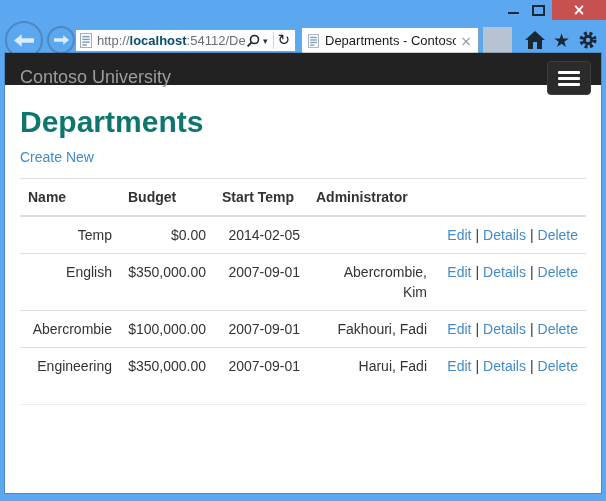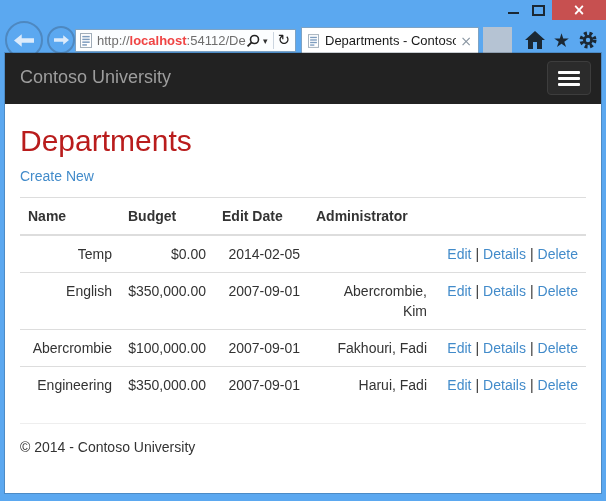--- a/index.html
+++ b/index.html
@@ -18,49 +18,49 @@
   .btn-max .rect { width:13px; height:11px; border:2px solid #1b2834; background:transparent; }
   .btn-close { left:552px; width:54px; background:#c75050; color:#fff; font-size:15px; font-weight:bold; }
 
   .nav-circle { position:absolute; border:2px solid #4e88c0; border-radius:50%; display:flex; align-items:center; justify-content:center; }
   .nav-back { left:5px; top:21px; width:38px; height:38px; }
   .nav-fwd  { left:47px; top:26px; width:28px; height:28px; }
 
   .addressbar { position:absolute; left:75px; top:29px; width:221px; height:23px;
     background:#fcfeff; border:1px solid #7ea3c4; display:flex; align-items:center; padding:0 4px; }
   .url { flex:1; margin-left:5px; font-size:13px; color:#6e6e6e; white-space:nowrap; overflow:hidden; }
-  .url .host { color:#ef4444; font-weight:bold; }
+  .url .host { color:#0c4a6e; font-weight:bold; }
   .glyph { font-family:"DejaVu Sans", sans-serif; }
   .caret { font-size:9px; color:#333; margin:0 3px; }
   .vsep { width:1px; height:17px; background:#ccd6e0; margin:0 3px; }
   .refresh { font-size:15px; color:#222; line-height:1; margin-right:1px; cursor:default; }
 
   .tab { position:absolute; left:301px; top:27px; width:178px; height:26px; background:#fff;
     border:1px solid #7ea3c4; border-bottom:none; display:flex; align-items:center; padding:0 6px; }
   .tab-title { flex:1; margin-left:6px; font-size:13px; color:#1a1a1a; white-space:nowrap; overflow:hidden; }
   .tab-close { font-size:14px; color:#8a96a2; margin-left:4px; cursor:default; }
 
   .newtab { position:absolute; left:483px; top:27px; width:29px; height:26px; background:#b5c3d3; }
 
   .chrome-icons { position:absolute; right:8px; top:27px; height:26px; display:flex; align-items:center; gap:8px; }
   .star { font-size:19px; color:#1b2834; line-height:1; cursor:default; }
 
   
   .viewport { position:absolute; left:5px; right:5px; top:53px; bottom:8px; background:#fff;
     outline:1px solid rgba(30,50,70,.25); overflow:hidden; }
 
-  .navbar { height:51px; background:#222; position:relative; }
+  .navbar { height:32px; background:#222; position:relative; }
   .brand { position:absolute; left:15px; top:0; line-height:49px; font-size:18px; color:#9d9d9d; text-decoration:none; }
   .nav-toggle { position:absolute; right:10px; top:8px; width:44px; height:34px; background:#2b2b2b;
     border:1px solid #3d3d3d; border-radius:4px; display:flex; flex-direction:column;
     align-items:center; justify-content:center; gap:3px; cursor:pointer; }
   .nav-toggle .bar { width:22px; height:3px; background:#fff; border-radius:1px; }
 
   .container { padding:0 15px; color:#333; font-size:14px; }
-  h2.page-title { font-size:30px; font-weight:400; margin:20px 0 10px; color:#b91c1c; }
+  h2.page-title { font-size:30px; font-weight:700; margin:20px 0 10px; color:#0f766e; }
   .create-p { margin:0 0 13px; }
   a.link { color:#428bca; text-decoration:none; cursor:pointer; }
 
   table.grid { width:100%; border-collapse:collapse; table-layout:fixed; margin-bottom:20px; border-top:1px solid #ddd; }
   .grid th, .grid td { padding:8px; text-align:left; font-size:14px; line-height:20px; vertical-align:top; }
   .grid thead th { border-bottom:2px solid #ddd; font-weight:bold; color:#333; }
   .grid tbody td { border-top:1px solid #ddd; color:#333;text-align:right; }
   .grid td.actions { white-space:nowrap; }
   .sep { color:#333; margin:0 4px; }
 
@@ -158,21 +158,21 @@
           <col style="width:100px">
             <col style="width:94px">
             <col style="width:94px">
             <col>
             <col style="width:151px">
         </colgroup>
         <thead>
           <tr>
             <th>Name</th>
             <th>Budget</th>
-            <th>Edit Date</th>
+            <th>Start Temp</th>
             <th>Administrator</th>
             <th></th>
           </tr>
         </thead>
         <tbody>
           <tr>
             <td>Temp</td>
             <td>$0.00</td>
             <td>2014-02-05</td>
             <td></td>
@@ -196,18 +196,15 @@
             <td>Engineering</td>
             <td>$350,000.00</td>
             <td>2007-09-01</td>
             <td>Harui, Fadi</td>
             <td class="actions"><a class="link">Edit</a><span class="sep">|</span><a class="link">Details</a><span class="sep">|</span><a class="link">Delete</a></td>
           </tr>
         </tbody>
       </table>
 
       <hr class="footer-rule">
-      <footer>
-        <p>© 2014 - Contoso University</p>
-      </footer>
     </div>
   </div>
 </div>
 
 </body></html>

